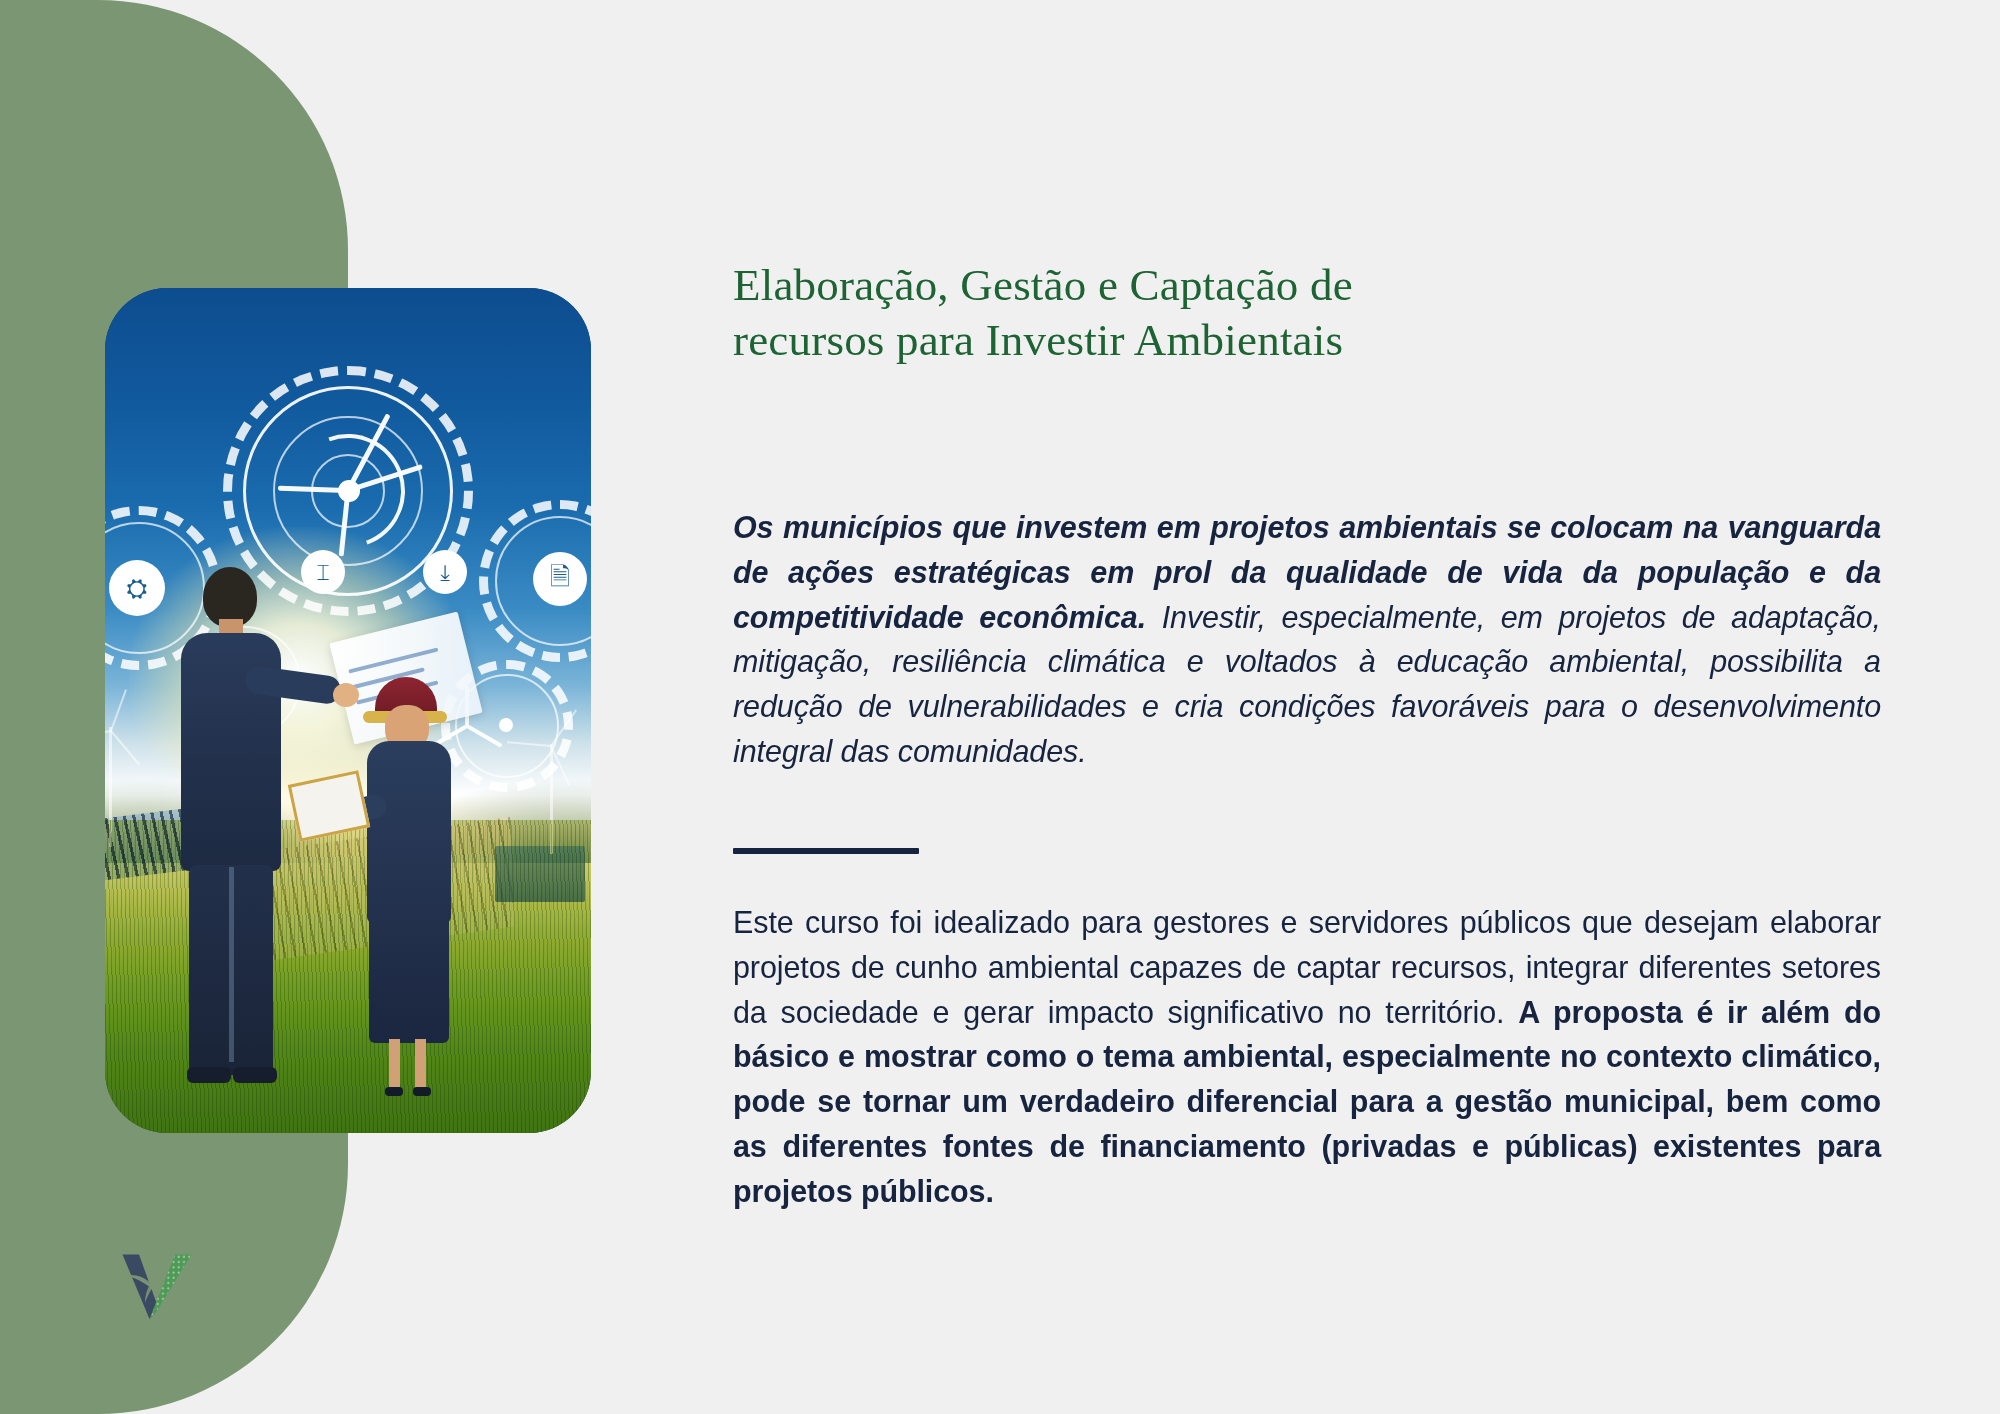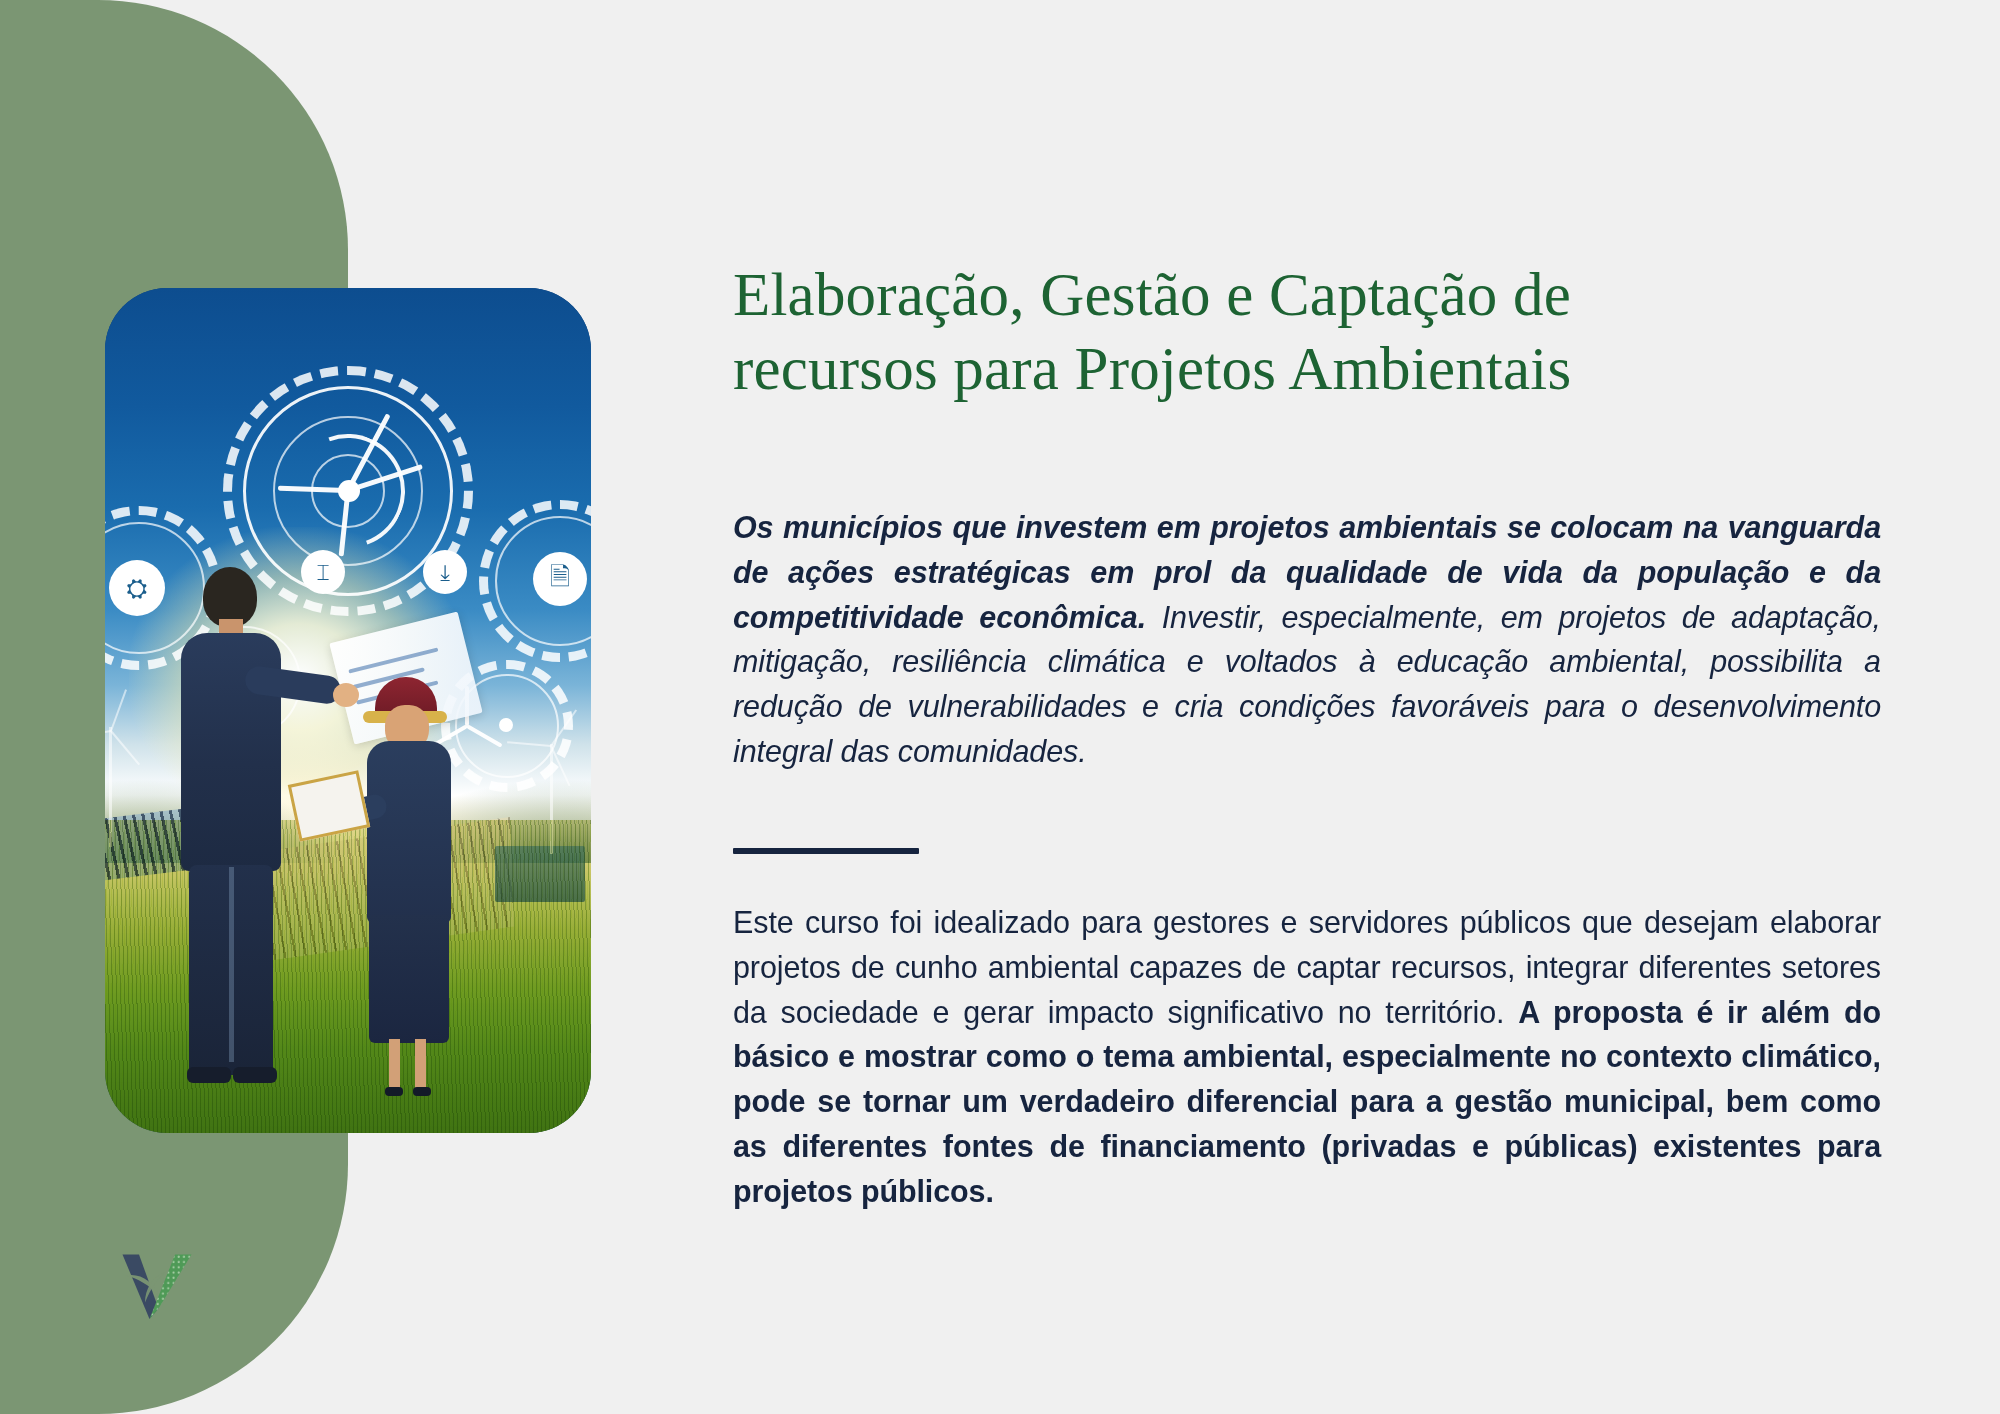--- a/index.html
+++ b/index.html
@@ -330,21 +330,21 @@
   }
 
   .page-title {
     position: absolute;
     left: 0;
     top: 258px;
     width: 1000px;
     margin: 0;
     font-family: "Liberation Serif", "DejaVu Serif", serif;
     font-weight: 400;
-    font-size: 61px;
+    font-size: 45px;
     line-height: 1.22;
     letter-spacing: 0.2px;
     color: #1d6333;
   }
 
   .body-block {
     position: absolute;
     left: 0;
     top: 505px;
     width: 1148px;
@@ -507,21 +507,21 @@
       <path d="M96 6 L74 6 L40 92 L52 78 Z" fill="url(#dots)"></path>
       <path d="M8 34 C28 30, 46 42, 52 62 C40 46, 24 38, 8 34 Z" fill="#7b9673" opacity="0.95"></path>
       <path d="M60 30 C44 36, 34 52, 34 70 C42 50, 52 38, 60 30 Z" fill="#7b9673" opacity="0.9"></path>
     </svg>
   </div>
 
   <div class="content">
 
     <h1 class="page-title">
       <span>Elaboração, Gestão e Captação de</span><br>
-      <span>recursos para Projetos Ambientais</span>
+      <span>recursos para Investir Ambientais</span>
     </h1>
 
     <div class="body-block">
       <p class="para"><b>Os municípios que investem em projetos ambientais se colocam na vanguarda de ações estratégicas em prol da qualidade de vida da população e da competitividade econômica.</b><span> Investir, especialmente, em projetos de adaptação, mitigação, resiliência climática e voltados à educação ambiental, possibilita a redução de vulnerabilidades e cria condições favoráveis para o desenvolvimento integral das comunidades.</span></p>
     </div>
 
     <div class="divider"></div>
 
     <div class="body-block-2">
       <p class="para"><span>Este curso foi idealizado para gestores e servidores públicos que desejam elaborar projetos de cunho ambiental capazes de captar recursos, integrar diferentes setores da sociedade e gerar impacto significativo no território. </span><b>A proposta é ir além do básico e mostrar como o tema ambiental, especialmente no contexto climático, pode se tornar um verdadeiro diferencial para a gestão municipal, bem como as diferentes fontes de financiamento (privadas e públicas) existentes para projetos públicos.</b></p>

